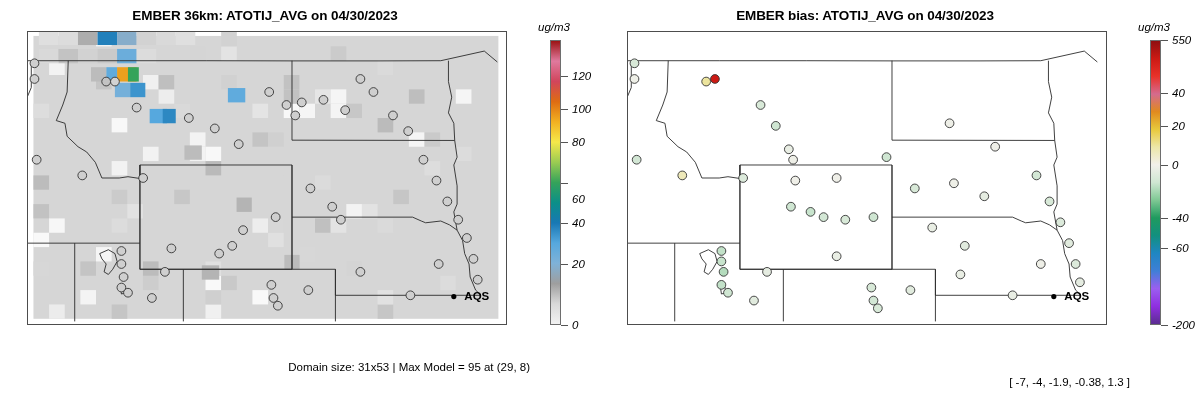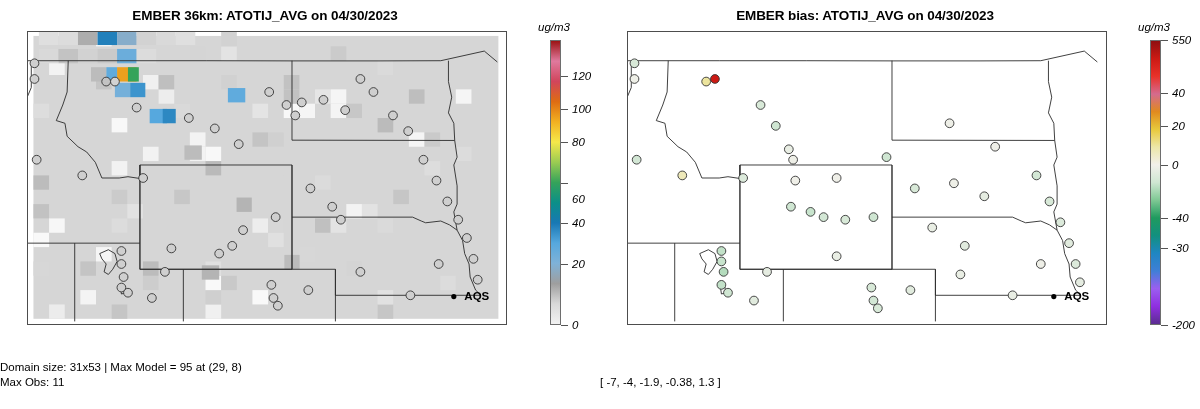--- a/index.html
+++ b/index.html
@@ -20,21 +20,21 @@
   .ytickmark{position:absolute;right:100%;width:6px;height:1px;background:#4d4d4d;}
   .xtickmark{position:absolute;top:100%;width:1px;height:6px;background:#4d4d4d;}
 
   
   .cbwrap{position:absolute;left:550px;top:40px;width:62px;height:290px;font-style:italic;}
   .cbunit{position:absolute;left:-12px;top:-19px;font-size:11.5px;white-space:nowrap;}
   .cbstrip{position:absolute;left:0;top:0;width:11px;height:285px;border:1px solid #6e6e6e;box-sizing:border-box;}
   .cblab{position:absolute;left:22px;font-size:11.5px;transform:translateY(-50%);white-space:nowrap;}
   .cbmark{position:absolute;left:11px;width:7px;height:1px;background:#555;}
 
-  .caption{position:absolute;left:0;width:530px;text-align:left;font-size:11.5px;}
+  .caption{position:absolute;left:0;width:530px;text-align:right;font-size:11.5px;}
   .cap1{top:361px;}
   .cap2{top:376px;}
 
   .aqslab{position:absolute;font-size:11.5px;font-weight:bold;}
 </style>
 </head>
 <body>
 
 <div class="page">
 
@@ -266,21 +266,20 @@
           <div class="cbmark" style="top: 101.786px;"></div>
           <div class="cblab" style="top: 101.786px;">80</div>
           <div class="cbmark" style="top: 68.9011px;"></div>
           <div class="cblab" style="top: 68.9011px;">100</div>
           <div class="cbmark" style="top: 35.625px;"></div>
           <div class="cblab" style="top: 35.625px;">120</div>
         </div>
     </div>
 
     <div class="caption cap1">Domain size: 31x53 | Max Model = 95 at (29, 8)</div>
-    <div class="caption cap2">Max Obs: 11</div>
   </div>
 
   <div class="panel right">
     <div class="ptitle">EMBER bias: ATOTIJ_AVG on 04/30/2023</div>
 
     <div class="plotbox" id="box-bias">
       <div class="mapclip">
         <svg class="geosvg" id="geo-bias" viewBox="0 0 480 294" preserveAspectRatio="none">
             <path d="M0.0 28.9 L91.6 28.9 L178.9 28.9 L266.2 29.1 L353.5 29.1 L414.5 28.9 L458.2 19.2 L471.3 30.2" fill="none" stroke="#2b2b2b" stroke-width="0.9"></path>
             <path d="M3.3 28.9 L3.3 55.9 L-13.1 94.5 L-17.5 107.6 L-15.3 110.3" fill="none" stroke="#2b2b2b" stroke-width="0.9"></path>
@@ -378,21 +377,21 @@
         <div class="xtickmark" style="left: 462.545px;"></div>
       </div>
 
     <div class="cbwrap">
       <div class="cbunit">ug/m3</div>
       <div class="cbstrip" id="cbstrip-bias" style="background: linear-gradient(to top, rgb(91, 45, 145) 0%, rgb(143, 47, 224) 6.25%, rgb(155, 94, 240) 12.5%, rgb(63, 127, 214) 18.75%, rgb(31, 134, 194) 25%, rgb(18, 144, 127) 31.25%, rgb(31, 154, 94) 37.5%, rgb(127, 200, 148) 43.75%, rgb(207, 230, 210) 50%, rgb(242, 240, 234) 56.25%, rgb(236, 231, 168) 62.5%, rgb(232, 201, 60) 68.75%, rgb(224, 138, 30) 75%, rgb(212, 107, 142) 81.25%, rgb(232, 50, 42) 87.5%, rgb(204, 26, 20) 93.75%, rgb(143, 16, 16) 100%);"></div>
       <div id="cbticks-bias">
           <div class="cbmark" style="top: 285px;"></div>
           <div class="cblab" style="top: 285px;">-200</div>
           <div class="cbmark" style="top: 207.812px;"></div>
-          <div class="cblab" style="top: 207.812px;">-30</div>
+          <div class="cblab" style="top: 207.812px;">-60</div>
           <div class="cbmark" style="top: 178.125px;"></div>
           <div class="cblab" style="top: 178.125px;">-40</div>
           <div class="cbmark" style="top: 124.688px;"></div>
           <div class="cblab" style="top: 124.688px;">0</div>
           <div class="cbmark" style="top: 85.5px;"></div>
           <div class="cblab" style="top: 85.5px;">20</div>
           <div class="cbmark" style="top: 53.4375px;"></div>
           <div class="cblab" style="top: 53.4375px;">40</div>
           <div class="cbmark" style="top: 0px;"></div>
           <div class="cblab" style="top: 0px;">550</div>

